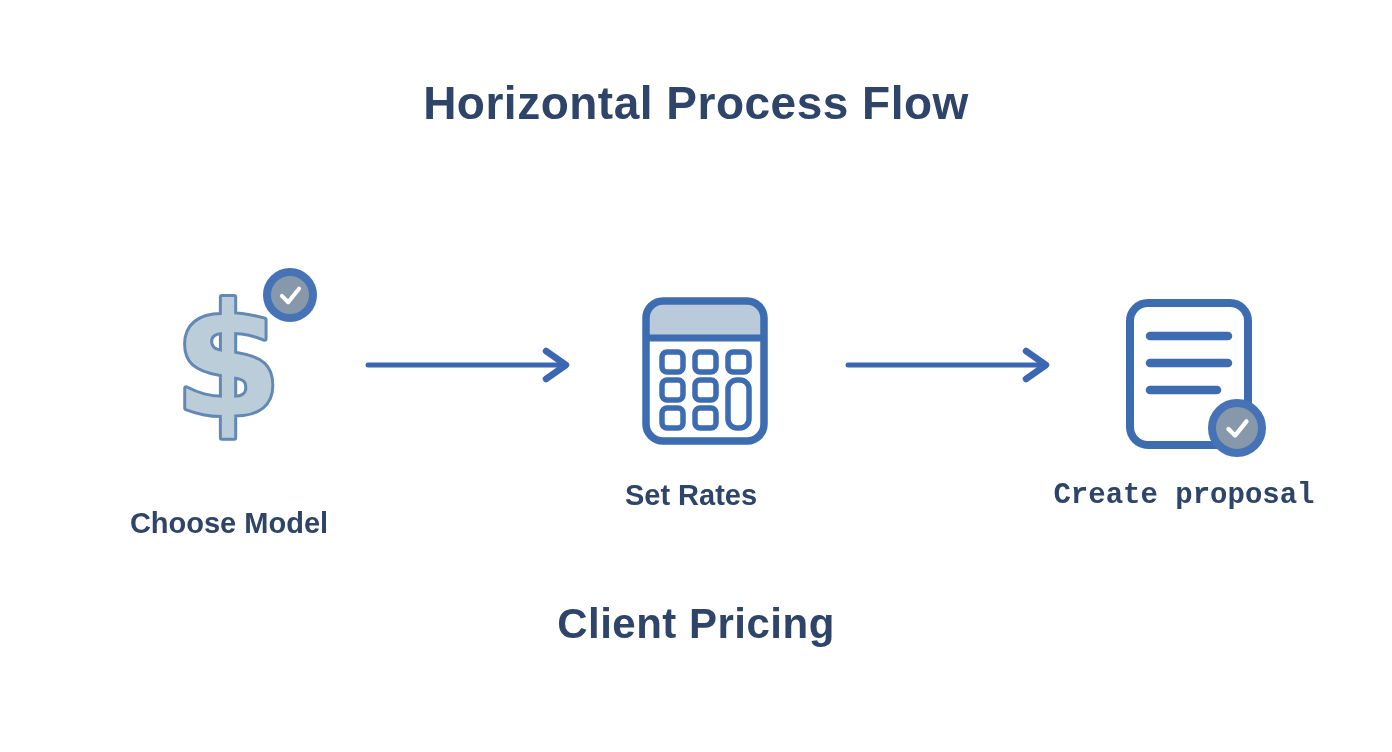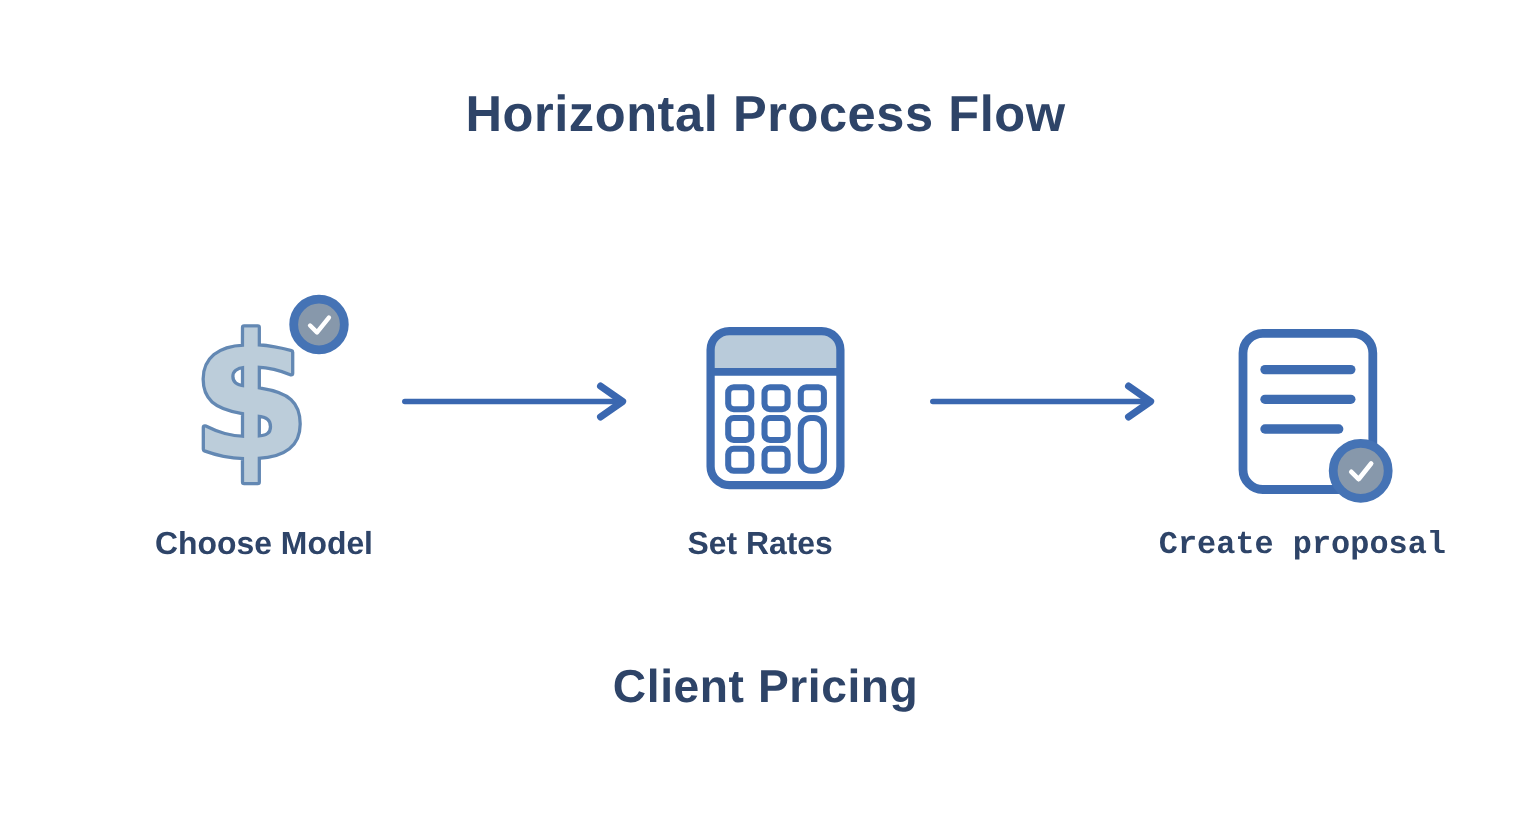--- a/index.html
+++ b/index.html
@@ -45,21 +45,21 @@
 
   .step-label {
     position: absolute;
     top: 479px;
     width: 320px;
     text-align: center;
     font-size: 29px;
     font-weight: 600;
     color: #2e4468;
   }
-  .label-1 { left: 80px; }
+  .label-1 { left: 69px; margin-top: 28px; }
   .label-2 { left: 531px; }
   .label-3 { left: 1024px; font-family: Liberation Mono, monospace; }
 
   .badge {
     position: absolute;
     border-radius: 50%;
     background: #8798ab;
     border: 8px solid #4573b5;
     display: flex;
     align-items: center;

